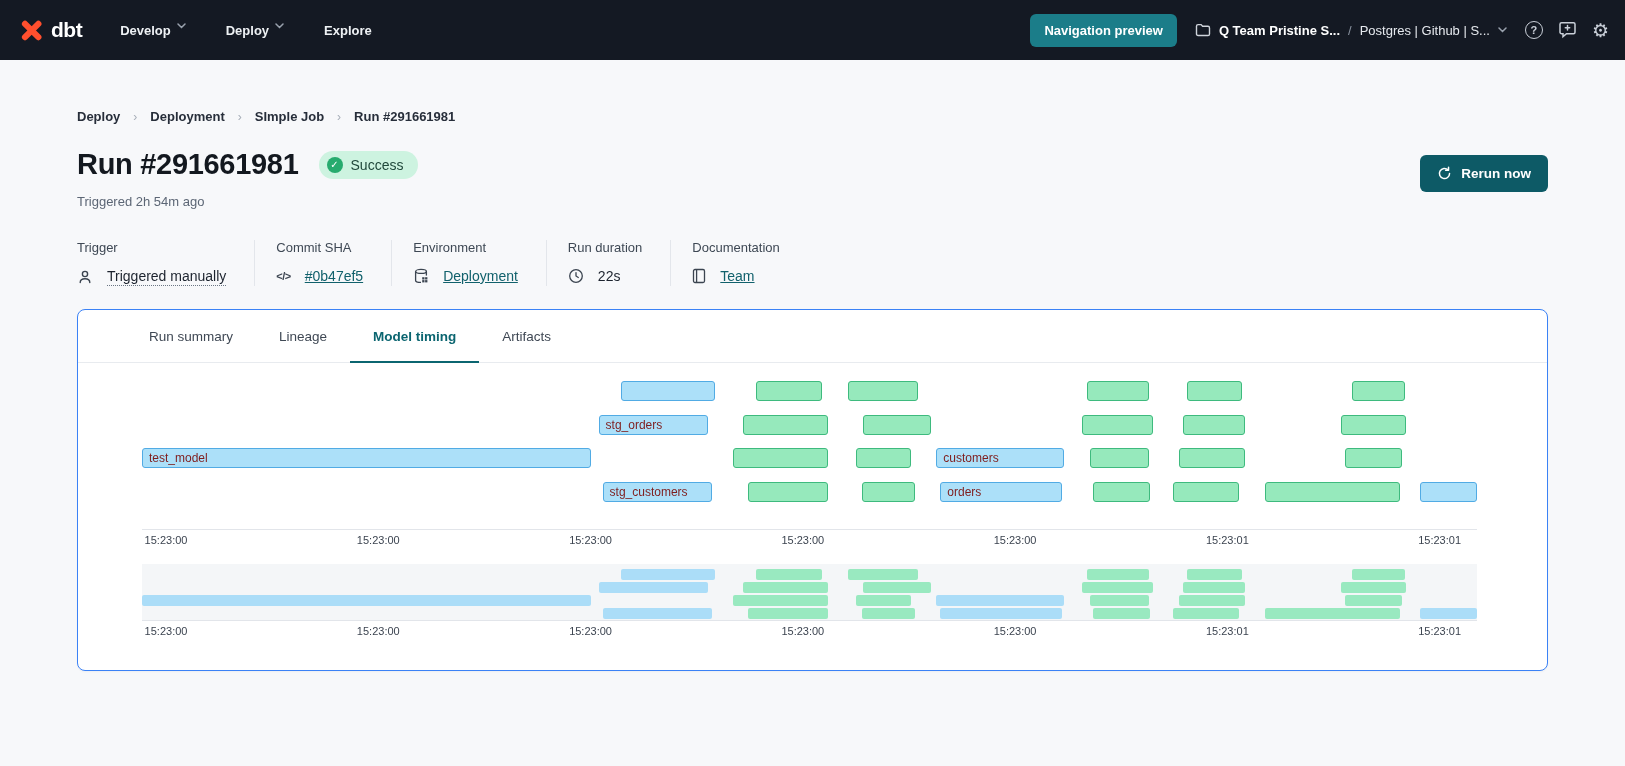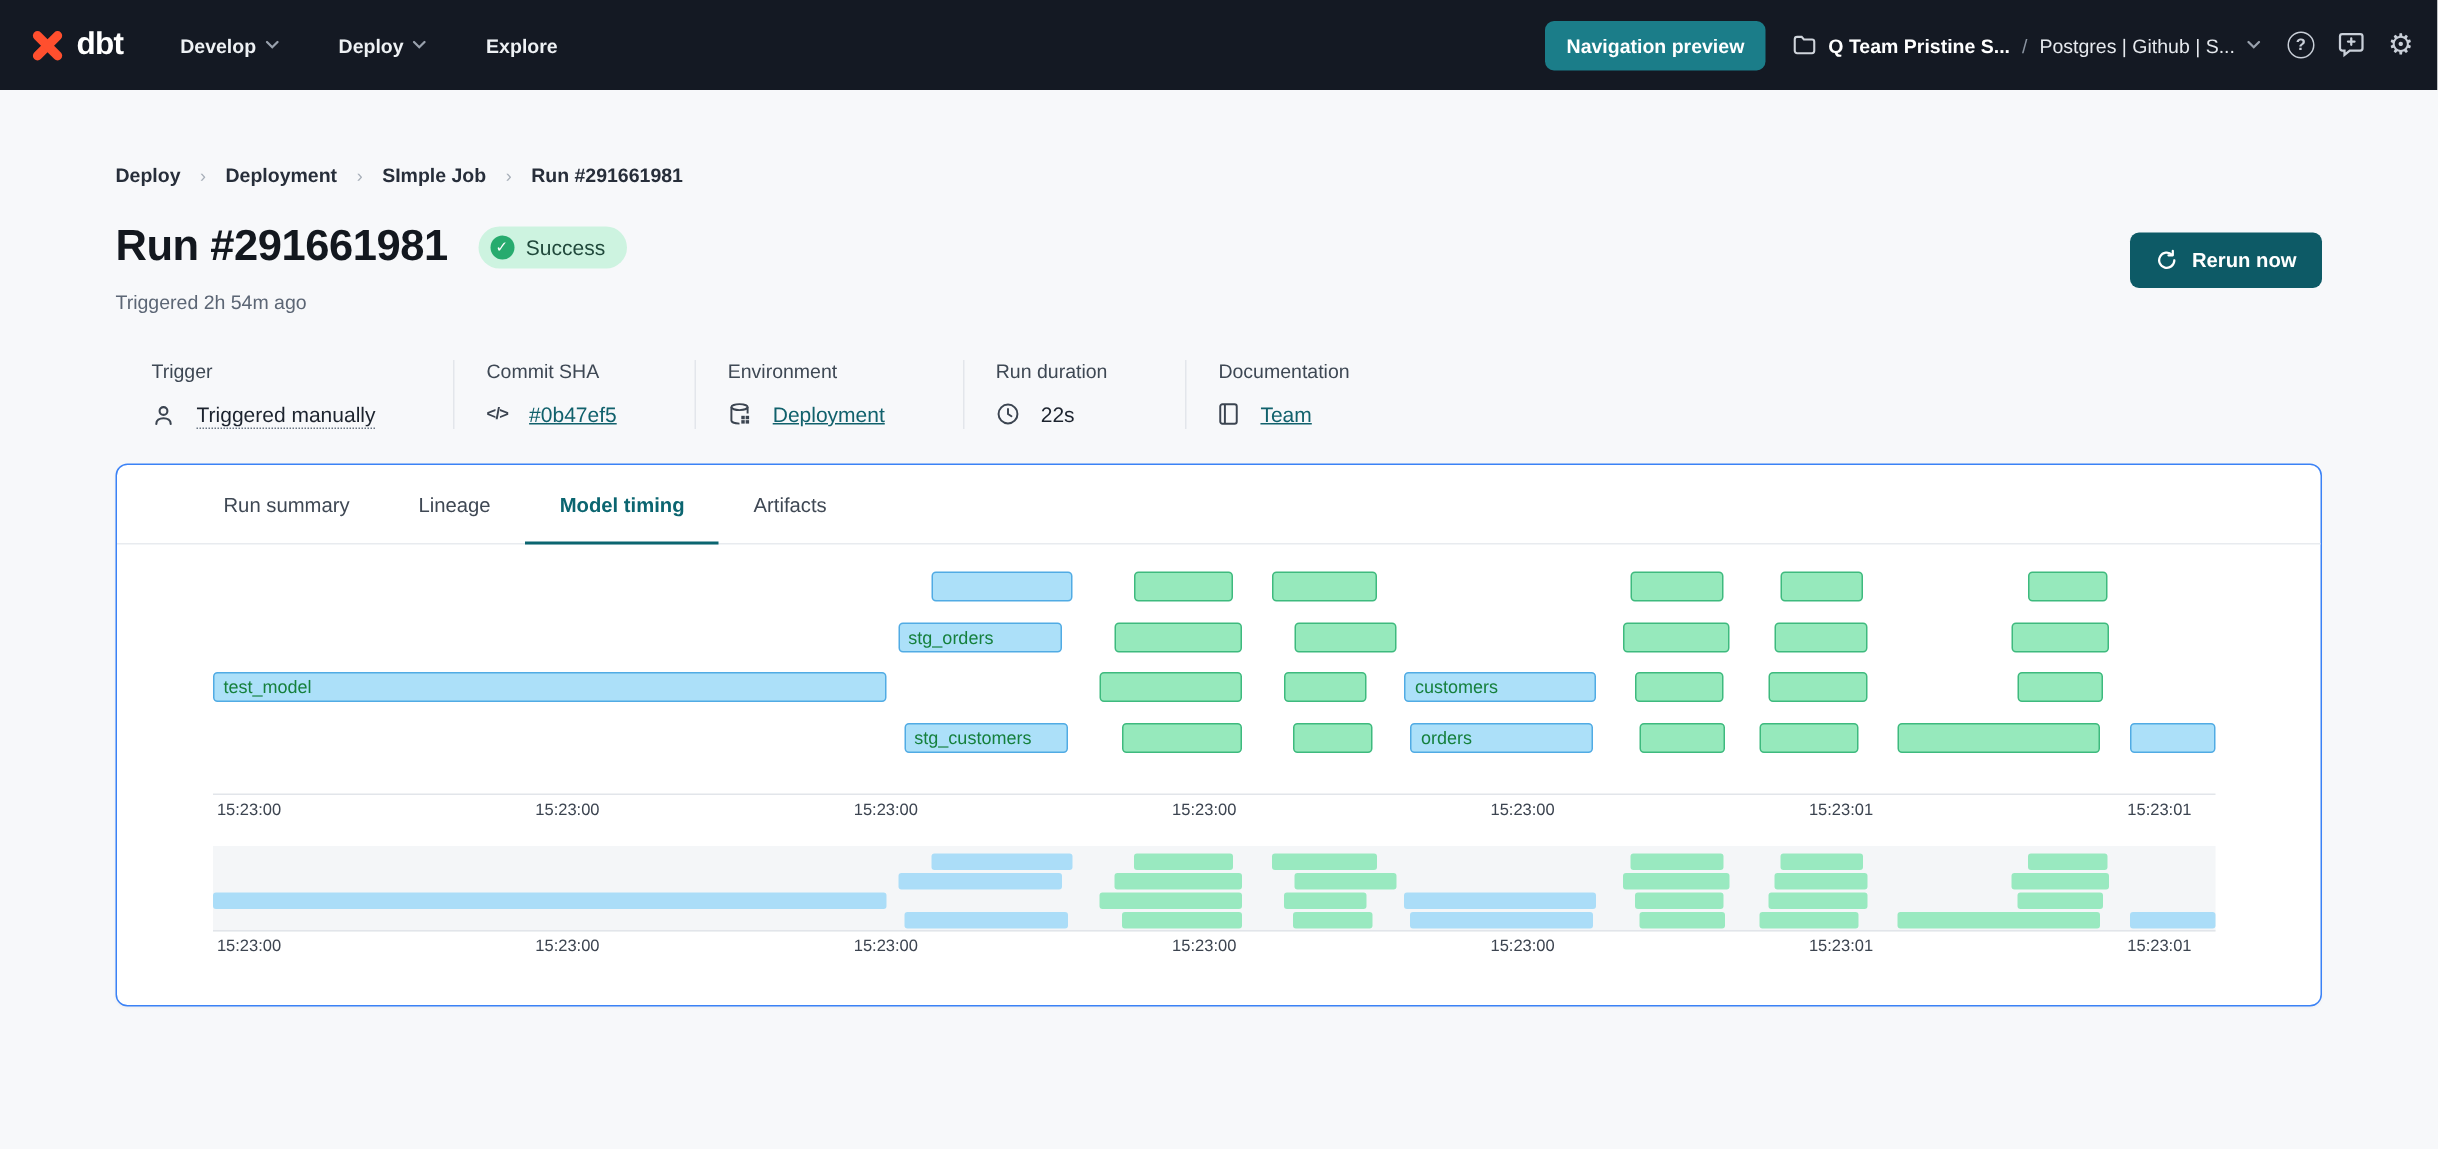--- a/index.html
+++ b/index.html
@@ -5,21 +5,21 @@
   * { margin:0; padding:0; box-sizing:border-box; }
   html,body { width:1625px; height:766px; overflow:hidden; }
   body { font-family:"Liberation Sans", sans-serif; background:#f7f8fa; color:#1c232e; }
 
   
   .topbar { height:60px; background:#141923; display:flex; align-items:center; justify-content:space-between; padding:0 16px 0 18px; }
   .topbar-left { display:flex; align-items:center; gap:38px; }
   .logo { display:flex; align-items:center; gap:6px; cursor:pointer; }
   .logo-text { color:#ffffff; font-size:21px; font-weight:700; letter-spacing:-0.5px; }
   .topnav { display:flex; align-items:center; gap:40px; }
-  .topnav-item { display:flex; align-items:center; gap:6px; color:#eef1f4; font-size:13px; font-weight:700; cursor:pointer; }
+  .topnav-item { display:flex; gap:6px; color:#eef1f4; font-size:13px; font-weight:700; cursor:pointer; }
   .chev { display:inline-block; }
   .topbar-right { display:flex; align-items:center; gap:18px; }
   .nav-preview-btn { background:#1b7d89; color:#fff; border:none; font-family:inherit; font-size:13px; font-weight:700; padding:9px 14px; border-radius:6px; cursor:pointer; }
   .account-picker { display:flex; align-items:center; gap:8px; cursor:pointer; }
   .account-name { color:#ffffff; font-size:13px; font-weight:700; }
   .account-slash { color:#8a93a0; font-size:13px; }
   .project-name { color:#e6e9ee; font-size:13px; font-weight:400; }
   .topbar-icons { display:flex; align-items:center; gap:15px; }
   .tb-icon { color:#c9cfd8; display:flex; align-items:center; justify-content:center; cursor:pointer; }
   .help-circle { width:18px; height:18px; border:1.5px solid #c9cfd8; border-radius:50%; font-size:11px; font-weight:700; display:flex; align-items:center; justify-content:center; }
@@ -33,38 +33,38 @@
 
   .title-row { display:flex; align-items:center; margin-top:24px; position:relative; }
   .page-title { font-size:29px; font-weight:700; color:#13181f; letter-spacing:-0.3px; }
   .status-badge { margin-left:20px; display:flex; align-items:center; gap:8px; background:#cdf3e0; border-radius:999px; padding:6px 15px 6px 8px; font-size:14px; color:#20483b; }
   .status-check { width:16px; height:16px; background:#27ab6e; border-radius:50%; color:#fff; font-size:10px; display:flex; align-items:center; justify-content:center; }
   .rerun-btn { position:absolute; right:0; top:7px; display:flex; align-items:center; gap:9px; background:#0d5a66; color:#fff; border:none; font-family:inherit; font-size:13.5px; font-weight:700; padding:11px 17px; border-radius:6px; cursor:pointer; }
   .triggered-text { margin-top:13px; font-size:13px; color:#5c6675; }
 
   
   .meta-row { display:flex; margin-top:31px; }
-  .meta-col { padding-right:28px;margin-left:24px; }
+  .meta-col { padding-right:28px; }
   .meta-col + .meta-col { border-left:1px solid #e3e6eb; padding-left:21px; }
   .meta-label { font-size:13px; color:#3e4854; }
   .meta-value { margin-top:13px; display:flex; align-items:center; gap:14px; font-size:14px; color:#1c232e; }
   .meta-ic { color:#3b4450; display:flex; align-items:center; }
   .dotted-u { border-bottom:1px dotted #6b7684; padding-bottom:1px; }
   .meta-link { color:#11616c; text-decoration:underline; font-weight:400; cursor:pointer; }
   .code-glyph { font-size:11px; font-weight:700; color:#3b4450; letter-spacing:-0.5px; }
 
   
   .card { margin-top:23px; background:#fff; border:1px solid #3b82f6; border-radius:8px; box-shadow:0 1px 2px rgba(16,24,40,0.04); padding-bottom:28px; }
   .tabs { display:flex; border-bottom:1px solid #e8ebef; padding:0 48px; }
   .tab { padding:19px 23px 17px; font-size:13.5px; color:#3f4854; cursor:pointer; border-bottom:2px solid transparent; margin-bottom:-1px; }
   .tab.active { color:#0b6570; font-weight:700; border-bottom-color:#0b6570; }
 
   .chart-wrap { padding:0 70px 0 64px; }
   .gantt-main { position:relative; height:122px; margin-top:18px; }
-  .gbar { position:absolute; height:20px; border-radius:3px; border:1px solid transparent; font-size:12px; line-height:18px; color:#15803d; padding:0 6px; white-space:nowrap; overflow:hidden; cursor:pointer; }
+  .gbar { position:absolute; height:20px; border-radius:3px; border:1px solid transparent; font-size:12px; line-height:18px; color:#7f1d1d; padding:0 6px; white-space:nowrap; overflow:hidden; cursor:pointer; }
   .gbar.blue  { background:#ace0f9; border-color:#51abe4; }
   .gbar.green { background:#96e9bc; border-color:#3eba7e; }
   .axis-line { border-top:1px solid #e2e5ea; margin-top:26px; }
   .ticks { position:relative; height:17px; margin-top:4px; }
   .tick { position:absolute; transform:translateX(-50%); font-size:11px; color:#3c4450; white-space:nowrap; }
 
   .gantt-mini { position:relative; height:57px; margin-top:13px; background:#f4f6f8; border-bottom:1px solid #e2e5ea; cursor:pointer; }
   .mbar { position:absolute; height:11px; border-radius:2px; }
   .mbar.blue  { background:#abddf8; }
   .mbar.green { background:#99e9c0; }

